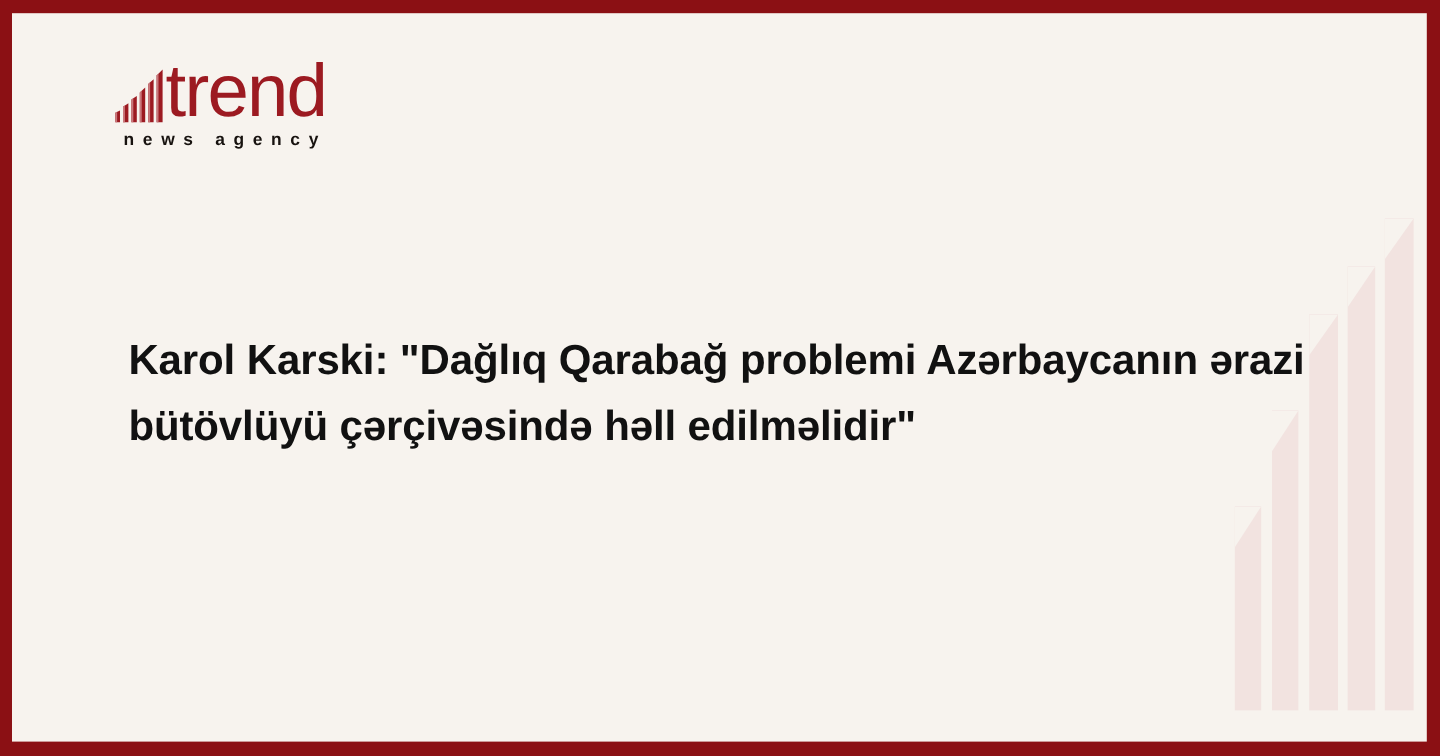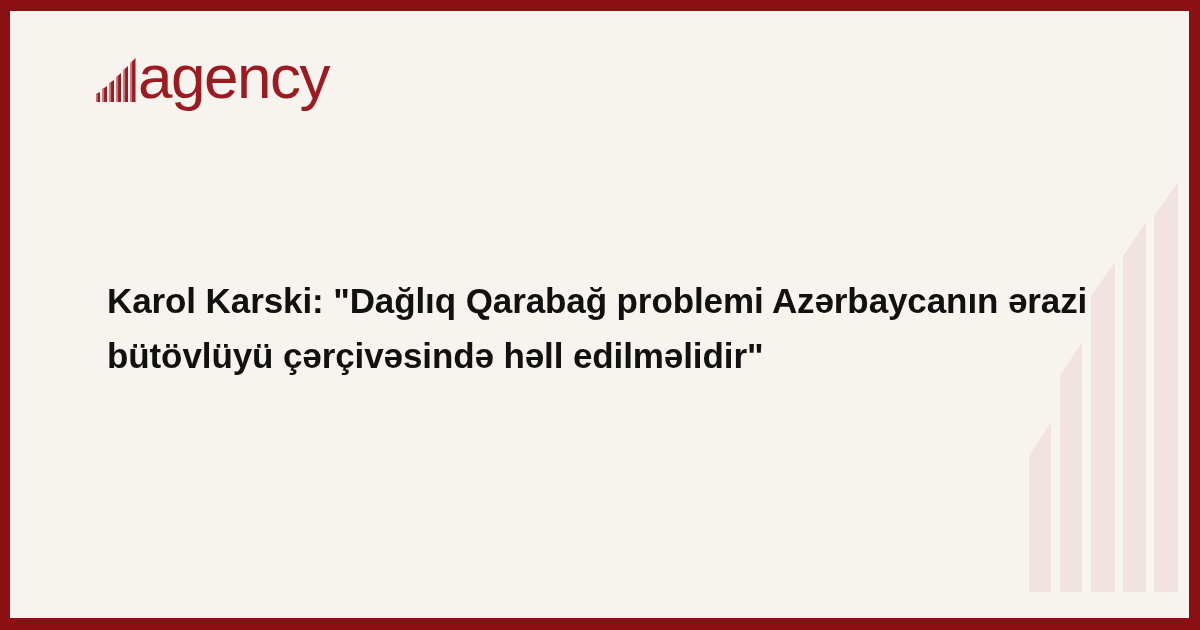--- a/index.html
+++ b/index.html
@@ -139,20 +139,21 @@
           </g>
           <g fill="#C9787C">
             <polygon points="0,42 0,50 1.6,50 1.6,41.2"></polygon>
             <polygon points="6.5,37 6.5,50 8.1,50 8.1,36"></polygon>
             <polygon points="13.5,31 13.5,50 15.1,50 15.1,29.8"></polygon>
             <polygon points="20.5,25 20.5,50 22.1,50 22.1,23.6"></polygon>
             <polygon points="27.5,18 27.5,50 29.1,50 29.1,16.6"></polygon>
             <polygon points="34.5,11 34.5,50 36.1,50 36.1,9.2"></polygon>
           </g>
         </svg>
-        <span class="logo-word">agency</span>
+        <span class="logo-word">trend</span>
       </div>
+      <div class="logo-sub">news agency</div>
     </div>
 
     <h1 class="headline">Karol Karski: "Dağlıq Qarabağ problemi Azərbaycanın ərazi bütövlüyü çərçivəsində həll edilməlidir"</h1>
 
   </div>
 </div>
 
 </body></html>

